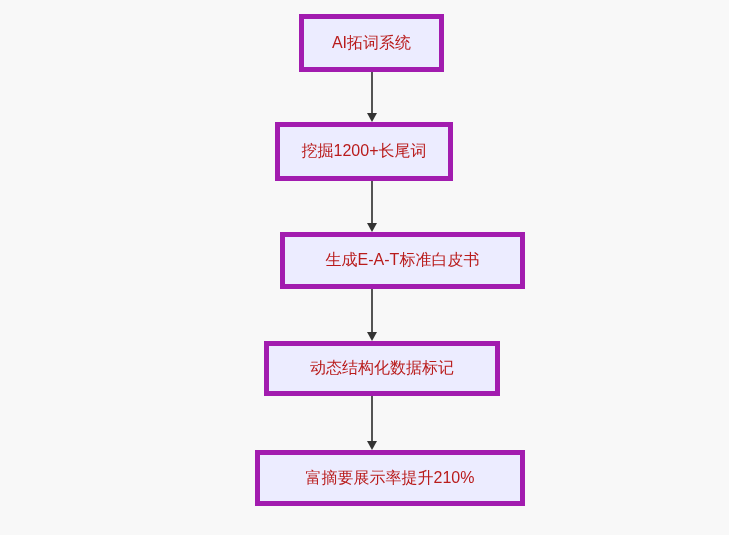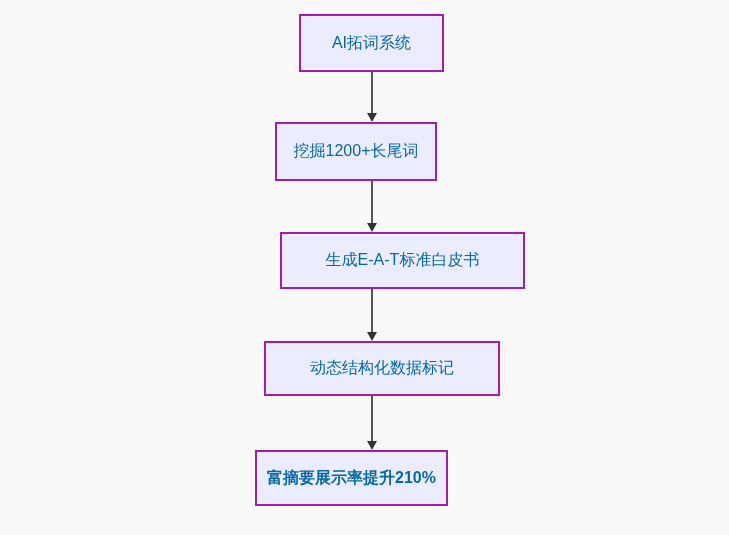--- a/index.html
+++ b/index.html
@@ -13,34 +13,34 @@
     position: relative;
     width: 729px;
     height: 535px;
     background: #f8f8f8;
     overflow: hidden;
   }
   .node {
     position: absolute;
     box-sizing: border-box;
     background: #ECECFF;
-    border: 2px solid #a21caf;
-    color: #0369a1;
+    border: 5px solid #a21caf;
+    color: #b91c1c;
     font-size: 16px;
     display: flex;
     align-items: center;
     justify-content: center;
     text-align: center;
     white-space: nowrap;
   }
   .node-1 { left: 299px; top: 14px;  width: 145px; height: 58px; }
-  .node-2 { left: 275px; top: 122px; width: 162px; height: 59px; justify-content: center; }
+  .node-2 { left: 275px; top: 122px; width: 178px; height: 59px; justify-content: center; }
   .node-3 { left: 280px; top: 232px; width: 245px; height: 57px; }
   .node-4 { left: 264px; top: 341px; width: 236px; height: 55px; }
-  .node-5 { left: 255px; top: 450px; width: 193px; height: 56px; font-weight: bold; }
+  .node-5 { left: 255px; top: 450px; width: 270px; height: 56px; }
 
   .edge {
     position: absolute;
     left: 365px;
     width: 13px;
   }
   .edge-1 { top: 72px;  height: 50px; }
   .edge-2 { top: 181px; height: 51px; }
   .edge-3 { top: 289px; height: 52px; }
   .edge-4 { top: 396px; height: 54px; }

